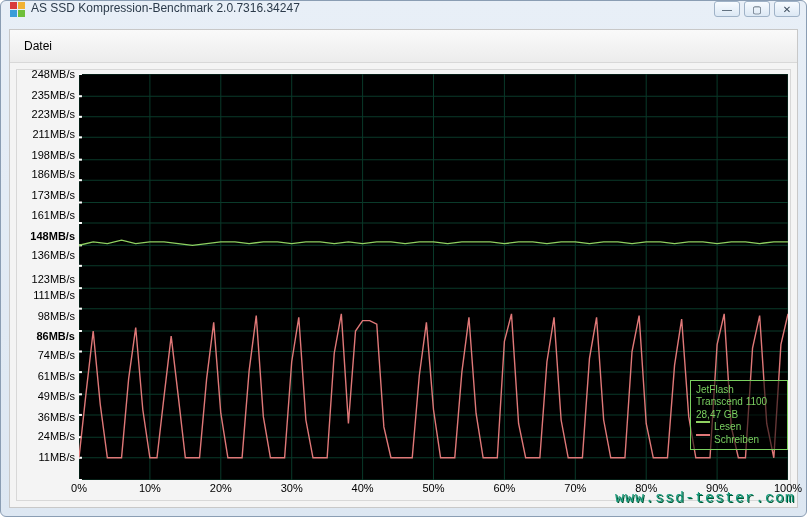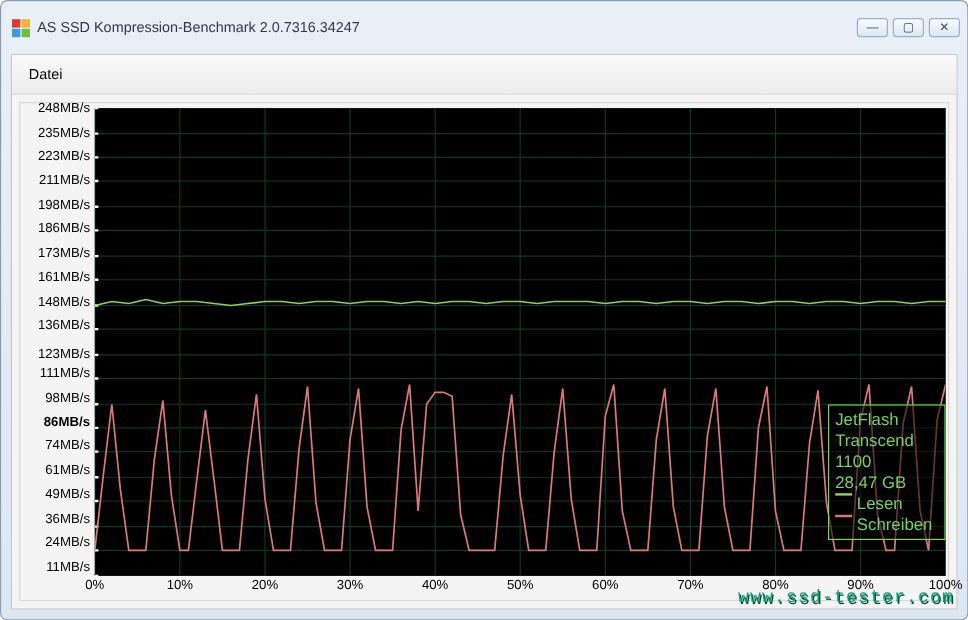--- a/index.html
+++ b/index.html
@@ -1,35 +1,35 @@
 <!DOCTYPE html>
 <html><head>
 <meta charset="utf-8">
 <style>
   * { margin: 0; padding: 0; box-sizing: border-box; }
   body { font-family: "Segoe UI", Tahoma, sans-serif; font-size: 11px; background: #fff; width: 807px; height: 517px; overflow: hidden; }
   .window { width: 807px; height: 517px; border: 1px solid #8a9db3; border-radius: 6px; background: linear-gradient(#e8eff7, #dde7f2); display: flex; flex-direction: column; }
-  .titlebar { height: 44px; display: flex; align-items: center; padding: 0 6px 0 8px; }
+  .titlebar { height: 28px; display: flex; align-items: flex-start; padding: 0 6px 0 8px; }
   .app-icon { width: 16px; height: 16px; margin-right: 6px; display: flex; flex-wrap: wrap; }
   .app-icon span { width: 7px; height: 7px; margin: 0.5px; }
   .title-text { color: #2b3a4a; font-size: 12px; flex: 1; }
   .win-btns { display: flex; gap: 4px; }
   .win-btn { width: 26px; height: 16px; border: 1px solid #9fb2c7; border-radius: 3px; background: linear-gradient(#f7fbff, #dce8f4); display: flex; align-items: center; justify-content: center; color: #3a4a5a; font-size: 10px; cursor: default; }
   .client { flex: 1; margin: 0 8px 8px 8px; background: #f4f4f4; border: 1px solid #c8c8c8; display: flex; flex-direction: column; }
   .menubar { height: 22px; display: flex; align-items: center; padding: 16px 8px; background: linear-gradient(#fafafa, #ececec); border-bottom: 1px solid #d8d8d8; font-size: 12px; }
   .menu-item { padding: 2px 6px; cursor: default; }
   .chart-wrap { flex: 1; margin: 6px; background: #f4f4f4; border: 1px solid #d8d8d8; display: flex; flex-direction: column; }
   .chart-area { flex: 1; position: relative; }
   .y-axis { position: absolute; left: 0; top: 0; bottom: 20px; width: 62px; }
   .y-tick { position: absolute; right: 4px; font-size: 11px; color: #000; transform: translateY(-50%); white-space: nowrap; }
   .plot { position: absolute; left: 62px; right: 2px; top: 4px; bottom: 20px; background: #000; }
   .plot svg { width: 100%; height: 100%; display: block; }
   .x-axis { position: absolute; left: 62px; right: 2px; bottom: 0; height: 18px; }
   .x-tick { position: absolute; font-size: 11px; color: #000; transform: translateX(-50%); }
-  .legend-box { position: absolute; border: 1px solid #7ad060; background: rgba(0,0,0,0.55); padding: 3px 5px; font-size: 14px; color: #7ad060; line-height: 1.25; }
+  .legend-box { position: absolute; border: 1px solid #7ad060; background: rgba(0,0,0,0.55); padding: 3px 5px; font-size: 10px; color: #7ad060; line-height: 1.25; }
   .legend-row { display: flex; align-items: flex-start; gap: 4px; }
   .swatch { width: 14px; height: 2px; }
   .btn-row { height: 34px; display: flex; align-items: center; justify-content: center; gap: 10px; }
   .btn { width: 174px; height: 22px; border: 1px solid #adadad; background: linear-gradient(#f5f5f5, #e6e6e6); font-size: 11px; display: flex; align-items: center; justify-content: center; cursor: default; }
   .btn.disabled { color: #9a9a9a; background: #efefef; }
   .watermark { position: absolute; right: 12px; bottom: 10px; font-family: "Courier New", monospace; font-size: 15px; letter-spacing: 1px; color: #159a7a; text-shadow: 1px 1px 0 #053; pointer-events: none; z-index: 5; }
   .outer { position: relative; }
 </style>
 </head>
 <body>
@@ -61,21 +61,21 @@
               <div class="y-tick" style="top: 365.992px;">24MB/s</div>
               <div class="y-tick" style="top: 346.599px;">36MB/s</div>
               <div class="y-tick" style="top: 325.591px;">49MB/s</div>
               <div class="y-tick" style="top: 306.198px;">61MB/s</div>
               <div class="y-tick" style="top: 285.19px;">74MB/s</div>
               <div class="y-tick" style="top: 265.797px; font-weight: bold;">86MB/s</div>
               <div class="y-tick" style="top: 246.405px;">98MB/s</div>
               <div class="y-tick" style="top: 225.397px;">111MB/s</div>
               <div class="y-tick" style="top: 209px;">123MB/s</div>
               <div class="y-tick" style="top: 184.996px;">136MB/s</div>
-              <div class="y-tick" style="top: 165.603px;">148MB/s</div>
+              <div class="y-tick" style="top: 165.603px; font-weight: bold;">148MB/s</div>
               <div class="y-tick" style="top: 144.595px;">161MB/s</div>
               <div class="y-tick" style="top: 125.203px;">173MB/s</div>
               <div class="y-tick" style="top: 104.194px;">186MB/s</div>
               <div class="y-tick" style="top: 84.8017px;">198MB/s</div>
               <div class="y-tick" style="top: 63.7932px;">211MB/s</div>
               <div class="y-tick" style="top: 44.4008px;">223MB/s</div>
               <div class="y-tick" style="top: 25.0084px;">235MB/s</div>
               <div class="y-tick" style="top: 4px;">248MB/s</div>
             </div>
         <div class="plot">

